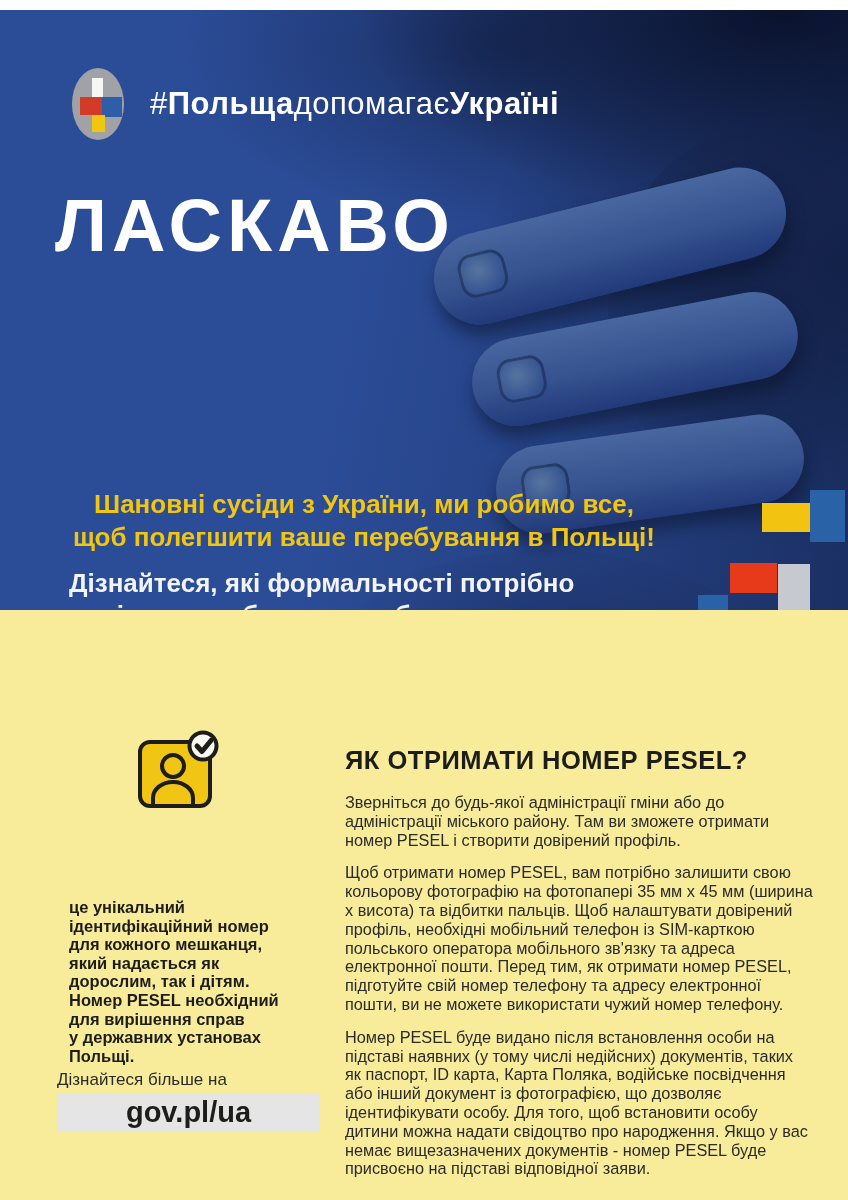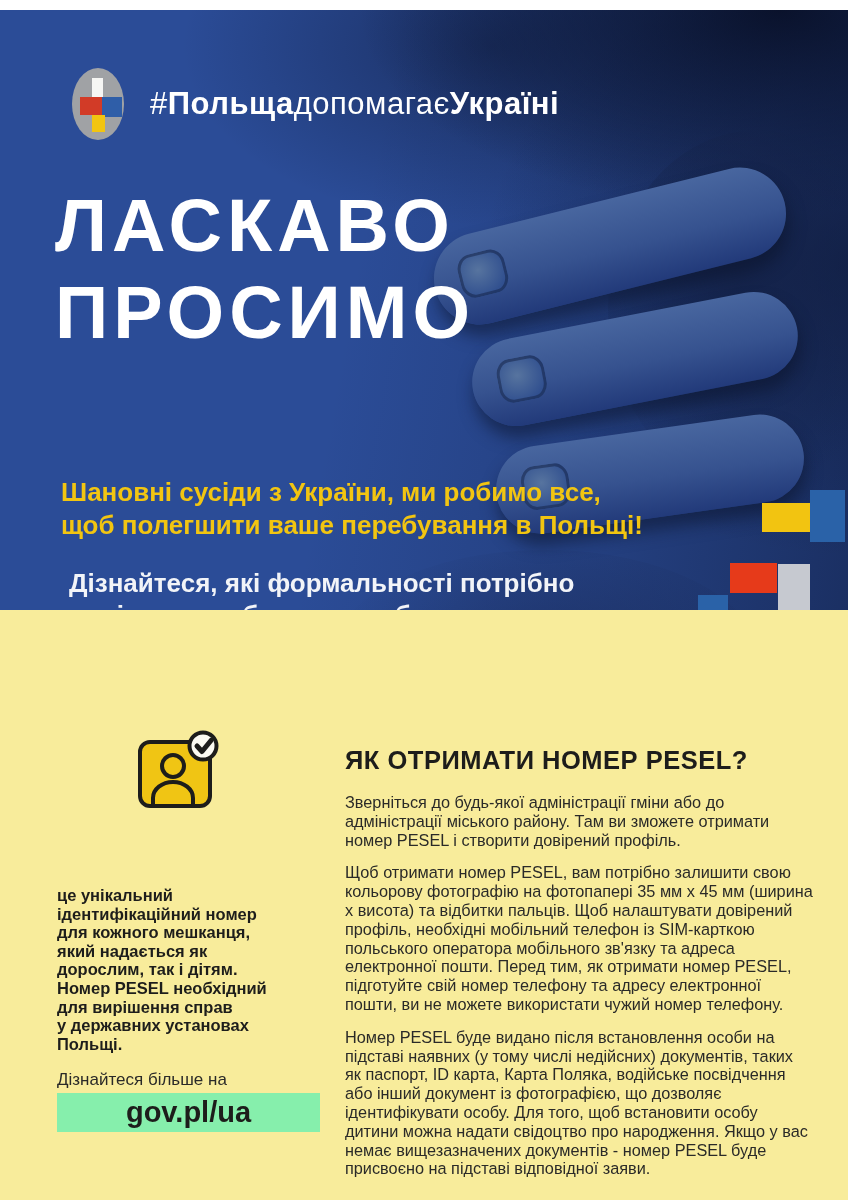--- a/index.html
+++ b/index.html
@@ -34,42 +34,42 @@
   .lg-red{left:8px;top:29px;width:22px;height:18px;background:#d23b27;}
   .lg-blue{left:30px;top:29px;width:20px;height:20px;background:#2f5ea8;}
   .lg-yellow{left:20px;top:47px;width:13px;height:17px;background:#f2c511;}
 
   .hashtag{position:absolute;left:150px;top:76px;color:#ffffff;font-size:31px;letter-spacing:.5px;white-space:nowrap;}
   .hashtag b{font-weight:bold;}
   .hashtag span{font-weight:normal;}
 
   .title{position:absolute;left:55px;top:172px;margin:0;color:#ffffff;
       font-size:74px;line-height:87px;font-weight:bold;letter-spacing:5px;}
-  .sub-yellow{position:absolute;left:57px;top:462px;margin:4px;color:#f2c511;
-      font-size:26px;line-height:33px;font-weight:bold;white-space:pre-line;}
+  .sub-yellow{position:absolute;left:57px;top:462px;margin:16px;color:#f2c511;
+      font-size:26px;line-height:33px;font-weight:bold;white-space:pre-line;text-align:center;}
   .sub-white{position:absolute;left:57px;top:545px;margin:12px;color:#f2f4f8;
       font-size:26px;line-height:32px;font-weight:bold;white-space:pre-line;}
 
   .deco{position:absolute;}
   .d-y1{left:762px;top:493px;width:48px;height:29px;background:#f2c411;}
   .d-b1{left:810px;top:480px;width:35px;height:52px;background:#2a62a8;}
   .d-red{left:730px;top:553px;width:47px;height:30px;background:#e63a1a;}
   .d-gray{left:778px;top:554px;width:32px;height:76px;background:#c6c9d0;}
   .d-b2{left:698px;top:585px;width:30px;height:77px;background:#2a62a8;}
   .d-y2{left:728px;top:633px;width:47px;height:30px;background:#f2c411;}
   .d-y3{left:587px;top:678px;width:46px;height:14px;background:#f2c411;}
 
   
   .info{position:absolute;left:0;top:702px;width:848px;height:498px;background:#f8ec9b;color:#1d1d1b;}
   .pesel-icon{position:absolute;left:135px;top:28px;}
   .left-head{position:absolute;left:57px;top:116px;margin:0;font-size:23px;line-height:28px;font-weight:bold;}
-  .left-body{position:absolute;left:57px;top:184px;margin:0;width:272px;
+  .left-body{position:absolute;left:57px;top:184px;margin:12px;width:272px;
       font-size:16.5px;line-height:18.6px;font-weight:bold;white-space:pre-line;}
   .more{position:absolute;left:57px;top:368px;margin:0;font-size:17px;color:#2a2a28;}
-  .gov-band{position:absolute;left:57px;top:391px;width:263px;height:39px;background:#86efac;
+  .gov-band{position:absolute;left:57px;top:391px;width:263px;height:39px;background:#e5e5e5;
       display:flex;align-items:center;justify-content:center;cursor:pointer;}
   .gov-band span{font-size:29px;font-weight:bold;color:#1d1d1b;}
 
   .right-col{position:absolute;left:345px;top:0;width:468px;}
   .right-head{margin:44px 0 0 0;font-size:25.5px;letter-spacing:.5px;font-weight:bold;}
   .right-col p{margin:14px 0 0 0;font-size:16.3px;line-height:18.8px;color:#2a2a28;}
   .right-col p:first-of-type{margin-top:18px;}
 </style>
 </head>
 <body>
@@ -96,21 +96,20 @@
       <span class="lg-white"></span>
       <span class="lg-red"></span>
       <span class="lg-blue"></span>
       <span class="lg-yellow"></span>
     </div>
 
     <div class="hashtag"><span>#</span><b>Польща</b><span>допомагає</span><b>Україні</b></div>
 
     <h1 class="title">
       <div>ЛАСКАВО</div>
-      <div>ПРОСИМО</div>
     </h1>
 
     <p class="sub-yellow">Шановні сусіди з України, ми робимо все,
 щоб полегшити ваше перебування в Польщі!</p>
     <p class="sub-white">Дізнайтеся, які формальності потрібно
 вирішити, щоб отримати безкоштовну
 медичну, соціальну та юридичну допомогу.</p>
 
     <div class="deco d-y1"></div>
     <div class="deco d-b1"></div>

